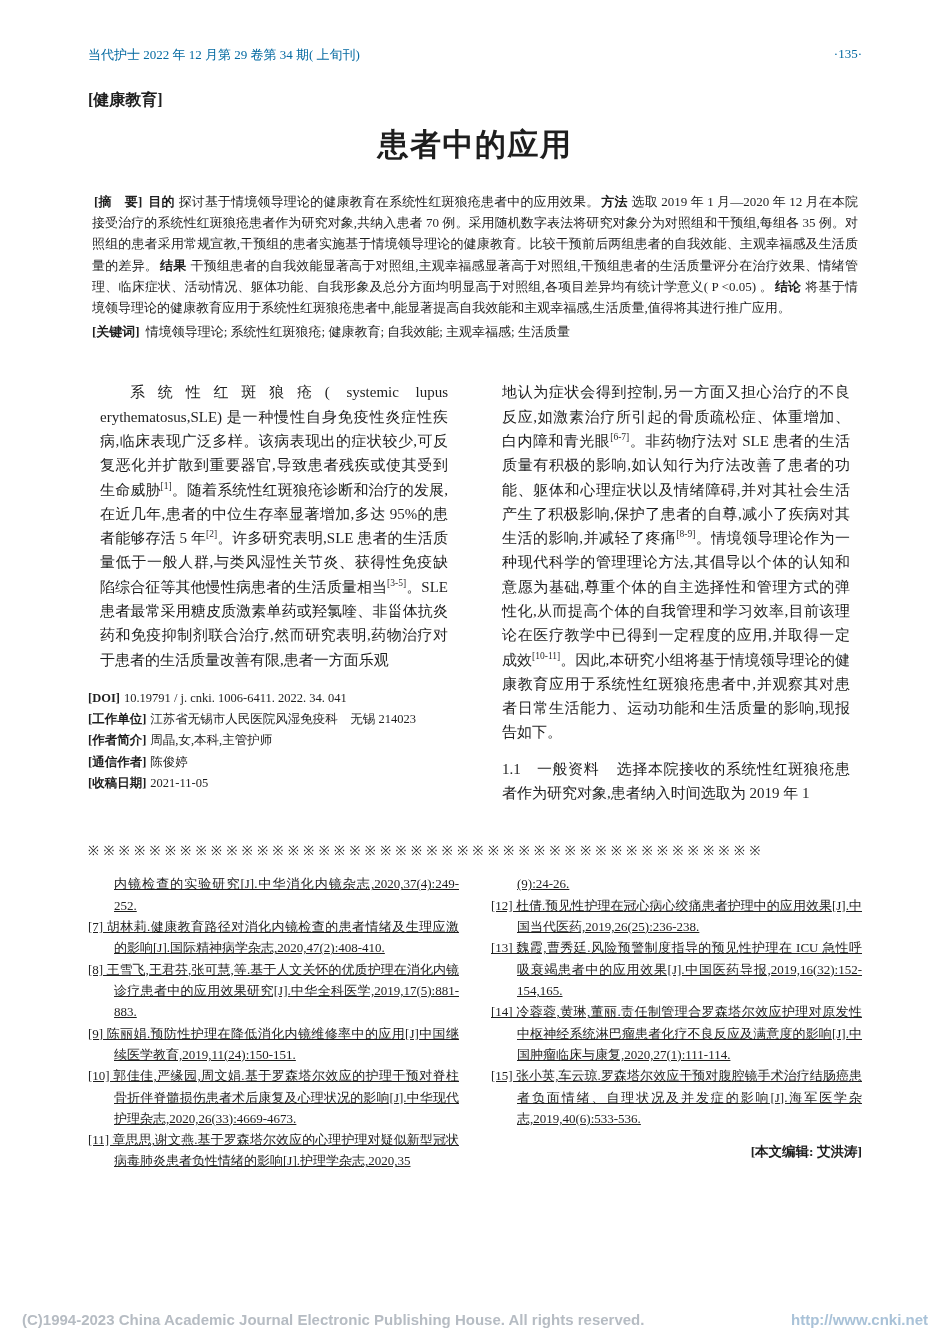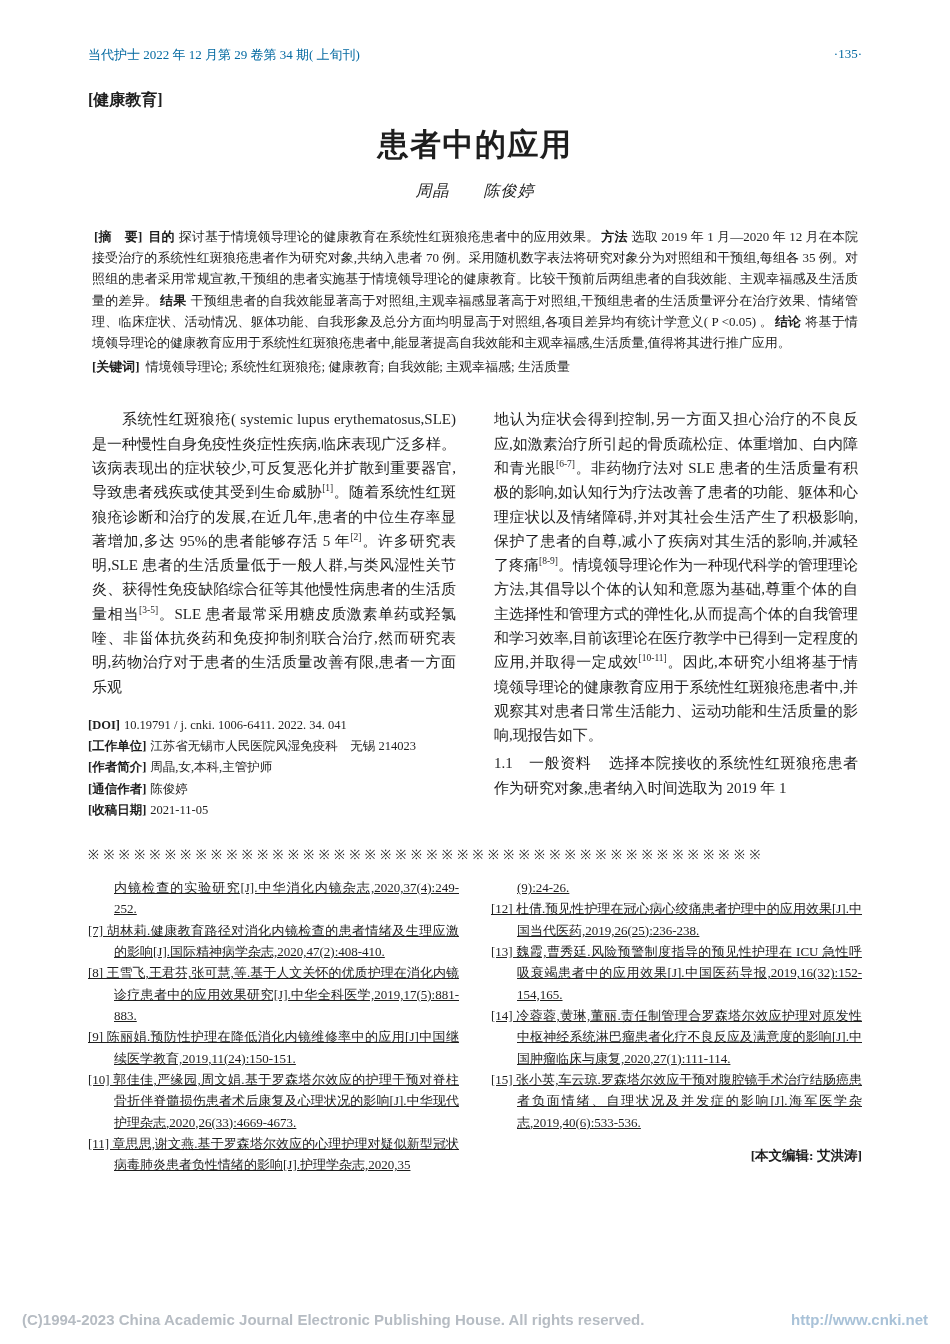--- a/index.html
+++ b/index.html
@@ -14,21 +14,21 @@
   .title{margin:12px 0 0;text-align:center;font-size:31px;line-height:1.42;font-weight:700;letter-spacing:1.5px;}
   .title span{display:block;}
   .authors{margin-top:14px;text-align:center;font-size:16px;font-style:italic;letter-spacing:1px;}
   .abstract{margin:24px 4px 0;font-size:13px;line-height:1.63;text-align:justify;}
   .bl{font-weight:700;}
   .abstract .bl{margin:0 4px 0 2px;}
   .keywords{margin:3px 4px 0;font-size:13px;line-height:1.63;}
   .keywords .bl{margin-right:6px;}
   .columns{display:flex;gap:30px;margin-top:26px;}
   .col{flex:1;min-width:0;font-size:15px;line-height:1.62;text-align:justify;}
-  .bp{margin:4px;}
+  .bp{margin:12px;}
   .ind{text-indent:2em;}
   sup.cite{font-size:9.5px;vertical-align:super;line-height:0;}
   .footnotes{margin-top:16px;font-size:12.5px;line-height:1.7;text-align:justify;}
   .fn{margin:0;}
   .fn .bl{margin-right:4px;}
   .sec-heading{font-weight:700;margin:12px 0 8px;font-size:15.5px;}
   .subhead{margin-right:2px;}
   .divider{margin:24px 0 14px;font-size:13px;letter-spacing:4.5px;white-space:nowrap;overflow:hidden;color:#262626;}
   .refs{display:flex;gap:32px;font-size:13px;line-height:1.64;}
   .refcol{flex:1;min-width:0;text-align:justify;}
@@ -52,21 +52,20 @@
     <span>当代护士 2022 年 12 月第 29 卷第 34 期( 上旬刊)</span>
     <span>·135·</span>
   </div>
 
   <div class="category">[健康教育]</div>
 
   <h1 class="title">
       <span>患者中的应用</span>
     </h1>
 
-  <div class="authors">周晶　　陈俊婷</div>
 
   <p class="abstract"><span class="bl">[摘　要]</span><span class="bl">目的</span><span>探讨基于情境领导理论的健康教育在系统性红斑狼疮患者中的应用效果。</span><span class="bl">方法</span><span>选取 2019 年 1 月—2020 年 12 月在本院接受治疗的系统性红斑狼疮患者作为研究对象,共纳入患者 70 例。采用随机数字表法将研究对象分为对照组和干预组,每组各 35 例。对照组的患者采用常规宣教,干预组的患者实施基于情境领导理论的健康教育。比较干预前后两组患者的自我效能、主观幸福感及生活质量的差异。</span><span class="bl">结果</span><span>干预组患者的自我效能显著高于对照组,主观幸福感显著高于对照组,干预组患者的生活质量评分在治疗效果、情绪管理、临床症状、活动情况、躯体功能、自我形象及总分方面均明显高于对照组,各项目差异均有统计学意义( P &lt;0.05) 。</span><span class="bl">结论</span><span>将基于情境领导理论的健康教育应用于系统性红斑狼疮患者中,能显著提高自我效能和主观幸福感,生活质量,值得将其进行推广应用。</span></p>
 
   <p class="keywords"><span class="bl">[关键词]</span><span>情境领导理论; 系统性红斑狼疮; 健康教育; 自我效能; 主观幸福感; 生活质量</span></p>
 
   <div class="columns">
 
     <div class="col">
       <p class="bp ind"><span>系统性红斑狼疮( systemic lupus erythematosus,SLE) 是一种慢性自身免疫性炎症性疾病,临床表现广泛多样。该病表现出的症状较少,可反复恶化并扩散到重要器官,导致患者残疾或使其受到生命威胁</span><sup class="cite">[1]</sup><span>。随着系统性红斑狼疮诊断和治疗的发展,在近几年,患者的中位生存率显著增加,多达 95%的患者能够存活 5 年</span><sup class="cite">[2]</sup><span>。许多研究表明,SLE 患者的生活质量低于一般人群,与类风湿性关节炎、获得性免疫缺陷综合征等其他慢性病患者的生活质量相当</span><sup class="cite">[3-5]</sup><span>。SLE 患者最常采用糖皮质激素单药或羟氯喹、非甾体抗炎药和免疫抑制剂联合治疗,然而研究表明,药物治疗对于患者的生活质量改善有限,患者一方面乐观</span></p>
 

